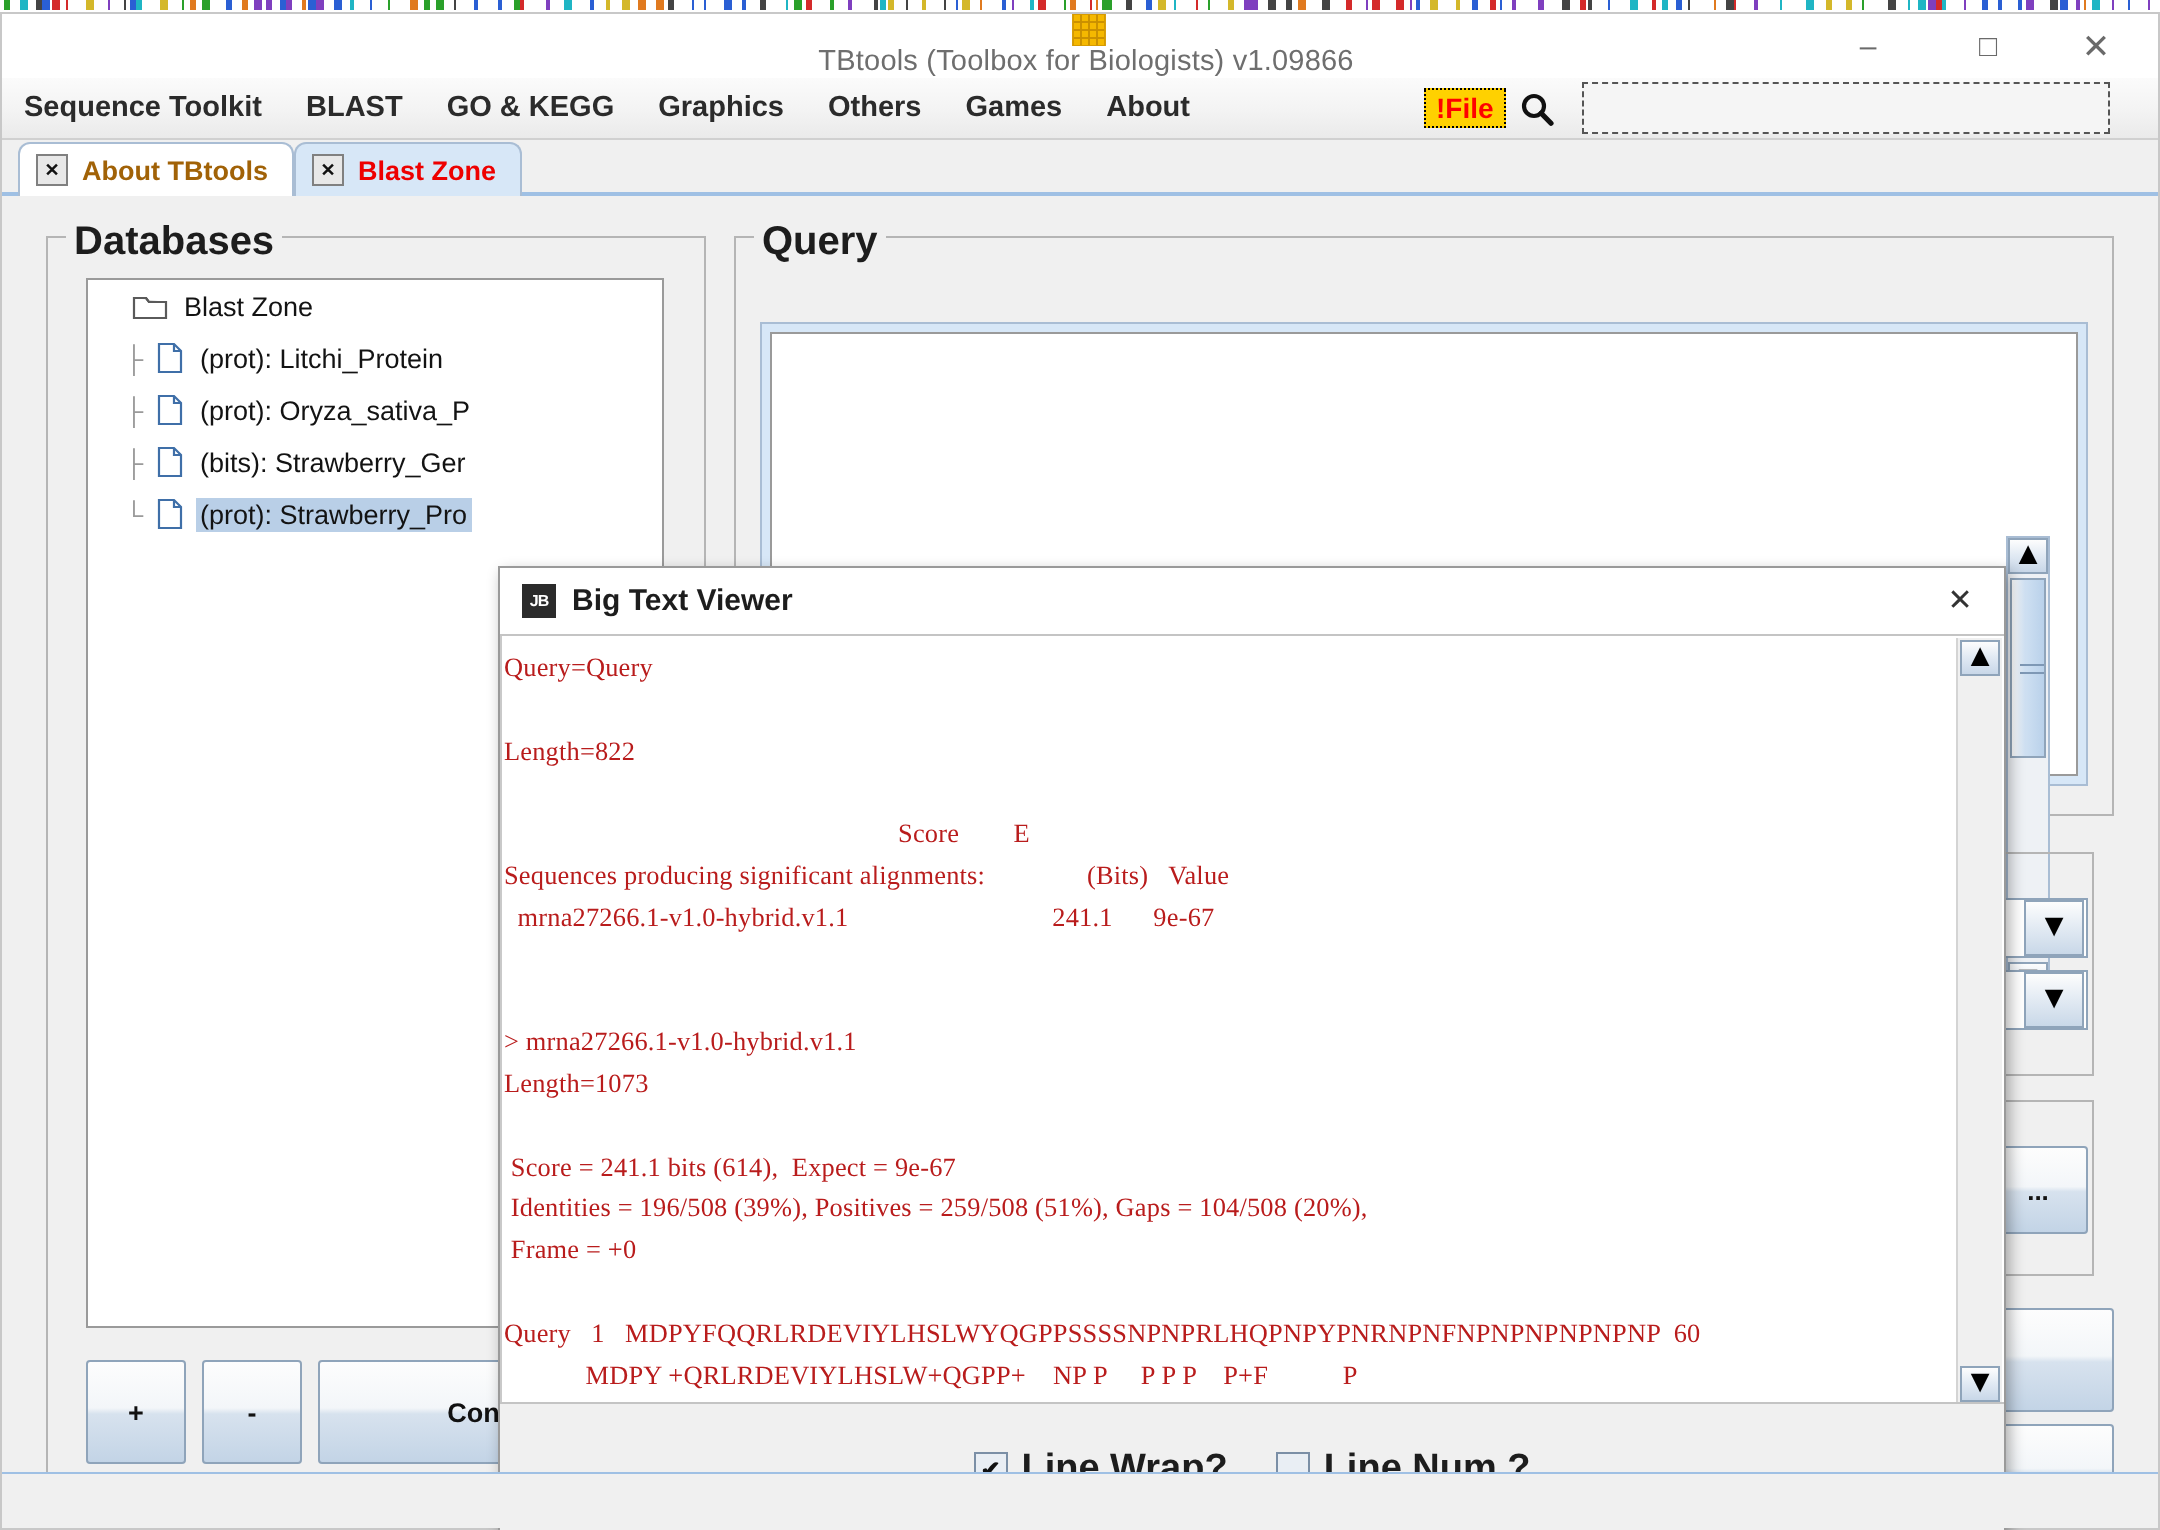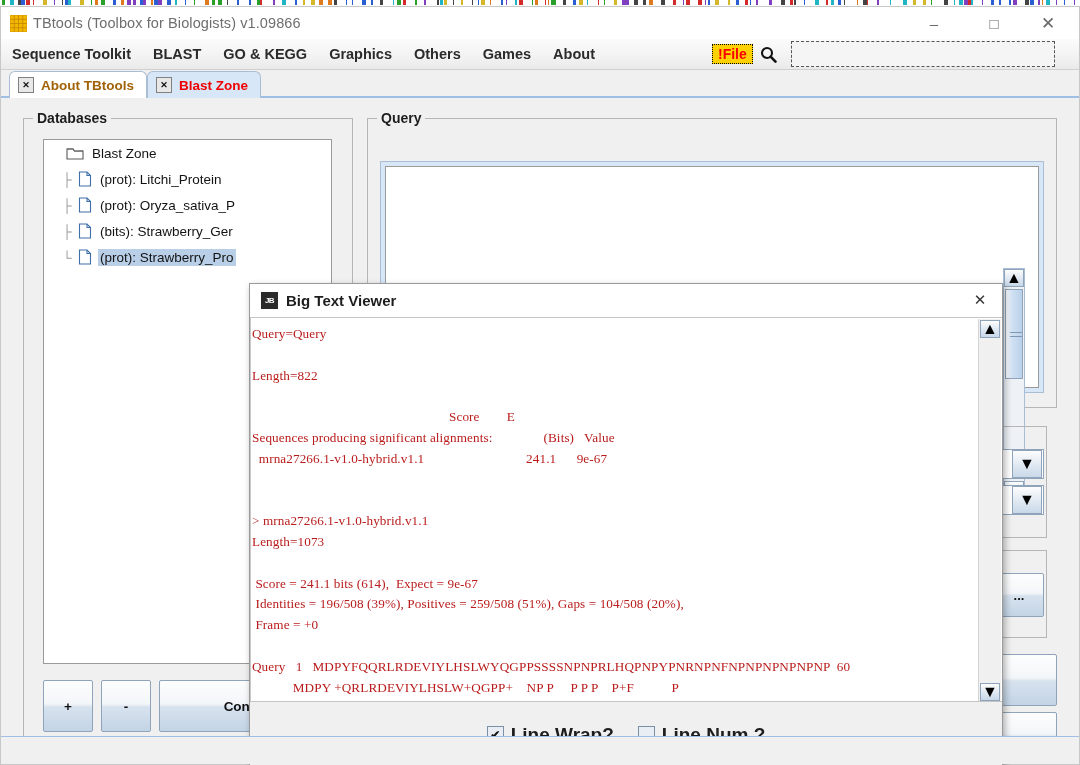--- a/index.html
+++ b/index.html
@@ -42,20 +42,21 @@
     box-sizing: border-box;
   }
 
   
   #titlebar {
     position: relative;
     height: 32px;
     background: #ffffff;
     display: flex;
     align-items: center;
+    flex-direction: column;
   }
   #app-icon {
     margin-left: 9px;
     width: 17px; height: 17px;
     display: block;
   }
   #app-title {
     margin-left: 6px;
     font-size: 14.5px;
     color: #6e6e6e;
@@ -170,21 +171,21 @@
   .groupbox {
     position: absolute;
     border: 1px solid #b5b5b5;
     box-sizing: border-box;
   }
   .group-title {
     position: absolute;
     top: -9px; left: 9px;
     background: #f0f0f0;
     padding: 0 4px;
-    font-size: 14px;
+    font-size: 20px;
     font-weight: bold;
     color: #1d1d1d;
   }
 
   
   #databases-group { left: 22px; top: 20px; width: 330px; height: 628px; }
   #db-tree {
     position: absolute;
     left: 19px; top: 20px;
     width: 289px; height: 525px;

